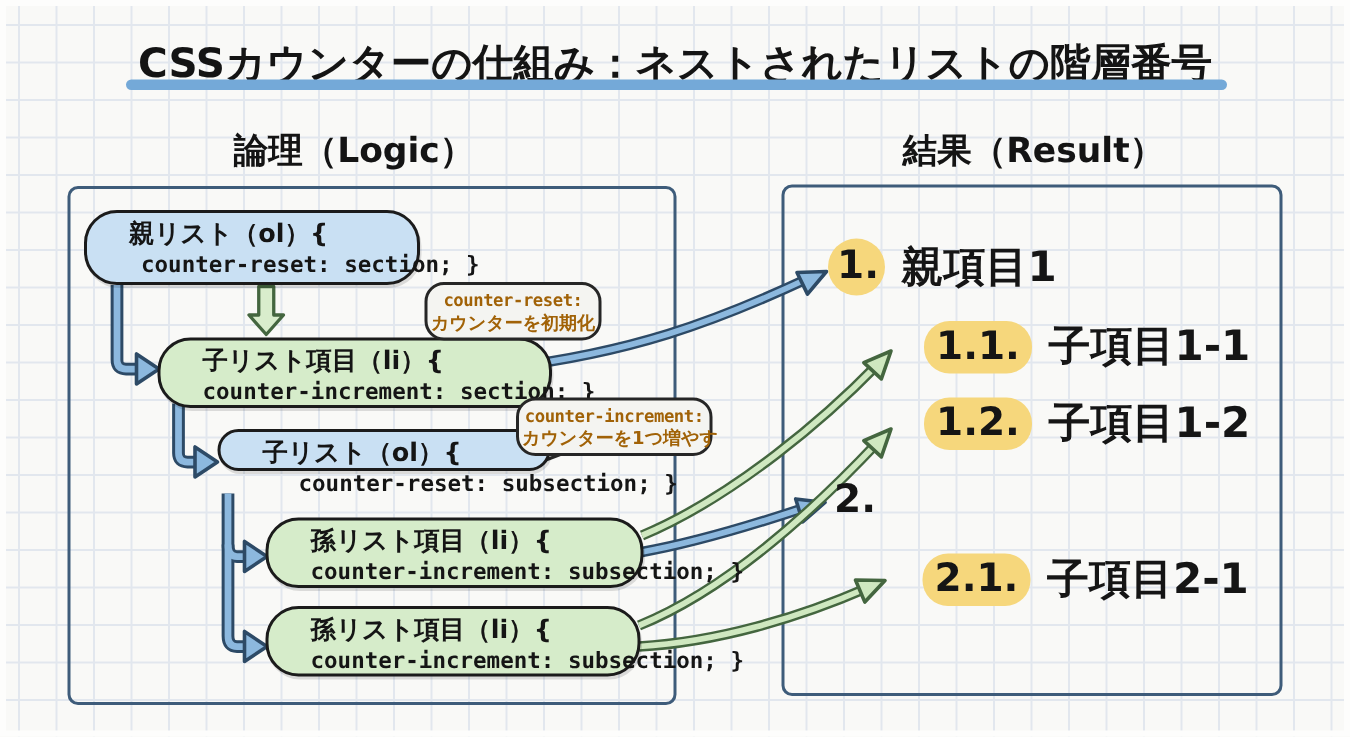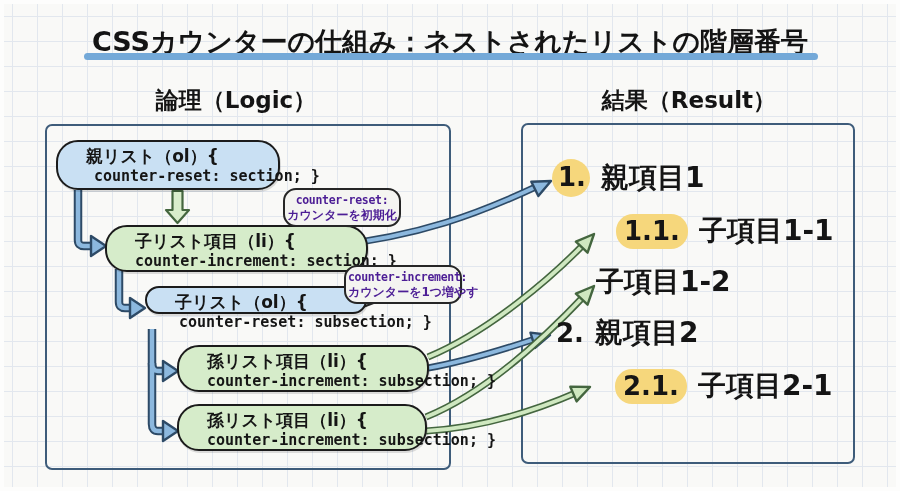--- a/index.html
+++ b/index.html
@@ -39,25 +39,25 @@
     position:absolute;z-index:3;border:2.5px solid #1b1b1b;border-radius:22px;
     box-sizing:border-box;padding:3px 0 0 28px;color:#151515;
     box-shadow:1px 2px 0 rgba(0,0,0,0.12);
   }
   .node .l1{font-size:17px;font-weight:800;line-height:22px;white-space:nowrap;}
   .node .l2{font-family:"DejaVu Sans Mono","Liberation Mono",monospace;
     font-size:15px;font-weight:700;line-height:18px;white-space:nowrap;}
   .node-blue{background:#c9e0f3;}
   .node-green{background:#d6ecca;}
   .ind8 .l2{padding-left:8px;}
-  .ind4 .l2{padding-left:4px;}
+  .ind4 .l2{padding-left:4px;margin-left:20px;}
   .callout{
     position:absolute;z-index:4;background:#f4f4f1;border:2px solid #262626;
     border-radius:13px;box-sizing:border-box;text-align:center;
-    padding:3px 2px 2px 2px;color:#4c1d95;
+    padding:3px 2px 2px 2px;color:#a16207;
   }
   .callout .c1{font-family:"DejaVu Sans Mono","Liberation Mono",monospace;
     font-size:11.5px;font-weight:700;line-height:15px;white-space:nowrap;letter-spacing:-0.3px;}
   .callout .c2{font-size:12px;font-weight:700;line-height:15px;white-space:nowrap;}
   .result-row{
     position:absolute;z-index:3;display:flex;align-items:center;gap:11px;
     height:40px;color:#151515;
   }
   .result-row .num{
     font-size:26px;font-weight:800;white-space:nowrap;
@@ -154,38 +154,38 @@
   </div>
   <div class="node node-green" style="left:177px;top:404px;width:250px;height:47px;">
     <div class="l1">孫リスト項目（li）{</div>
     <div class="l2">counter-increment: subsection; }</div>
   </div>
 
   <div class="callout" style="left:283px;top:188px;width:118px;height:39px;">
     <div class="c1">counter-reset:</div>
     <div class="c2">カウンターを初期化</div>
   </div>
-  <div class="callout" style="left:344px;top:265px;width:118px;height:39px;">
+  <div class="callout" style="left:344px;top:265px;width:131px;height:39px;">
     <div class="c1">counter-increment:</div>
     <div class="c2">カウンターを1つ増やす</div>
   </div>
 
   <div class="result-row" style="left:552px;top:158px;">
     <span class="num circle">1.</span>
     <span class="label">親項目1</span>
   </div>
   <div class="result-row" style="left:596px;top:211px;">
     <span class="num pill">1.1.</span>
     <span class="label">子項目1-1</span>
   </div>
   <div class="result-row" style="left:596px;top:262px;">
+    <span class="num pill">1.2.</span>
     <span class="label">子項目1-2</span>
   </div>
   <div class="result-row" style="left:556px;top:313px;">
     <span class="num">2.</span>
-    <span class="label">親項目2</span>
   </div>
   <div class="result-row" style="left:595px;top:366px;">
     <span class="num pill">2.1.</span>
     <span class="label">子項目2-1</span>
   </div>
 
 </div>
 
 </body></html>

